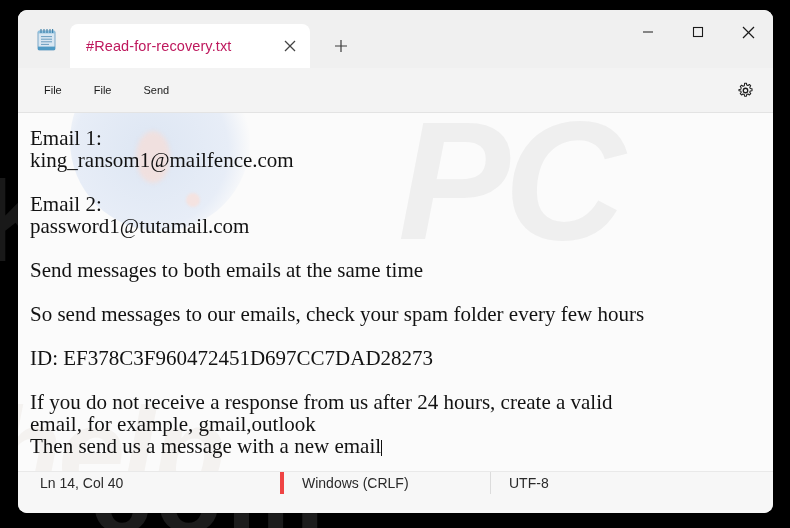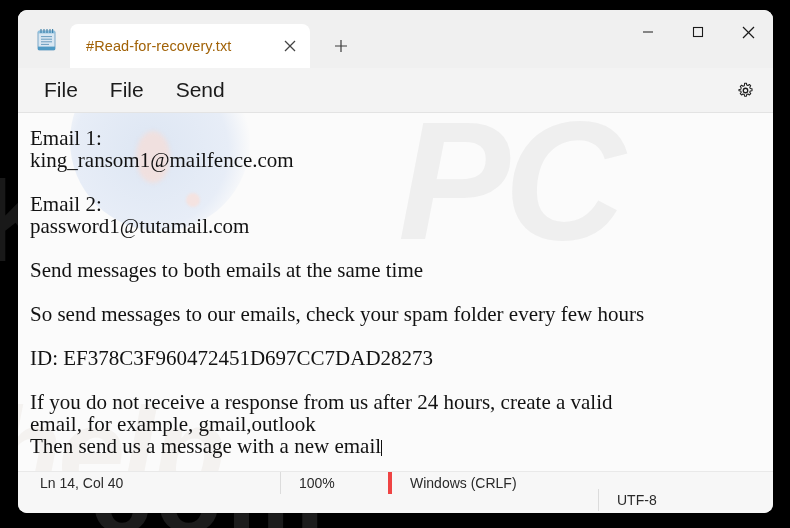--- a/index.html
+++ b/index.html
@@ -59,21 +59,21 @@
     height:44px;
     min-width:240px;
     background:#ffffff;
     border-radius:8px 8px 0 0;
     display:flex; align-items:center;
     padding:0 6px 0 16px;
     margin-left:6px;
   }
   .tab-title {
     font-size:14.5px;
-    color:#a16207;
+    color:#be185d;
     white-space:nowrap;
     flex:1;
     letter-spacing:0.1px;
   }
   .tab-close {
     width:28px; height:28px;
     display:flex; align-items:center; justify-content:center;
     border-radius:4px;
     color:#444;
     flex:none;
@@ -104,21 +104,21 @@
   .menubar {
     height:45px;
     background:#f3f3f3;
     display:flex; align-items:center;
     padding-left:12px;
     position:relative;
     flex:none;
     border-bottom:1px solid #e3e3e3;
   }
   .menu-item {
-    font-size:21px;
+    font-size:11px;
     color:#1b1b1b;
     padding:6px 14px;
     border-radius:5px;
     margin-right:4px;
   }
   .gear-btn {
     position:absolute;
     right:12px; top:50%; transform:translateY(-50%);
     width:32px; height:32px;
     display:flex; align-items:center; justify-content:center;
@@ -221,21 +221,21 @@
     color:#2a2a2a;
   }
   .sb-cell {
     height:22px;
     display:flex; align-items:center;
     padding:0 18px;
   }
   .sb-pos  { width:262px; padding-left:22px; }
   .sb-zoom { width:108px; border-left:1px solid #dcdcdc; }
   .sb-eol  { width:210px; border-left:4px solid #ef4444; }
-  .sb-enc  { border-left:1px solid #dcdcdc;margin-top:17px; }
+  .sb-enc  { border-left:1px solid #dcdcdc; }
 </style>
 </head>
 <body>
 
 <div class="bg-watermark">
   <span class="bgw1">K</span>
   <span class="bgw2">com</span>
 </div>
 
 <div class="window">
@@ -335,18 +335,17 @@
 
 ID: EF378C3F960472451D697CC7DAD28273
 
 If you do not receive a response from us after 24 hours, create a valid
 email, for example, gmail,outlook
 Then send us a message with a new email</span><span class="caret"></span></div>
   </div>
 
   <div class="statusbar">
     <div class="sb-cell sb-pos">Ln 14, Col 40</div>
-    <div class="sb-cell sb-zoom">100%</div>
     <div class="sb-cell sb-eol">Windows (CRLF)</div>
     <div class="sb-cell sb-enc">UTF-8</div>
   </div>
 
 </div>
 
 </body></html>

